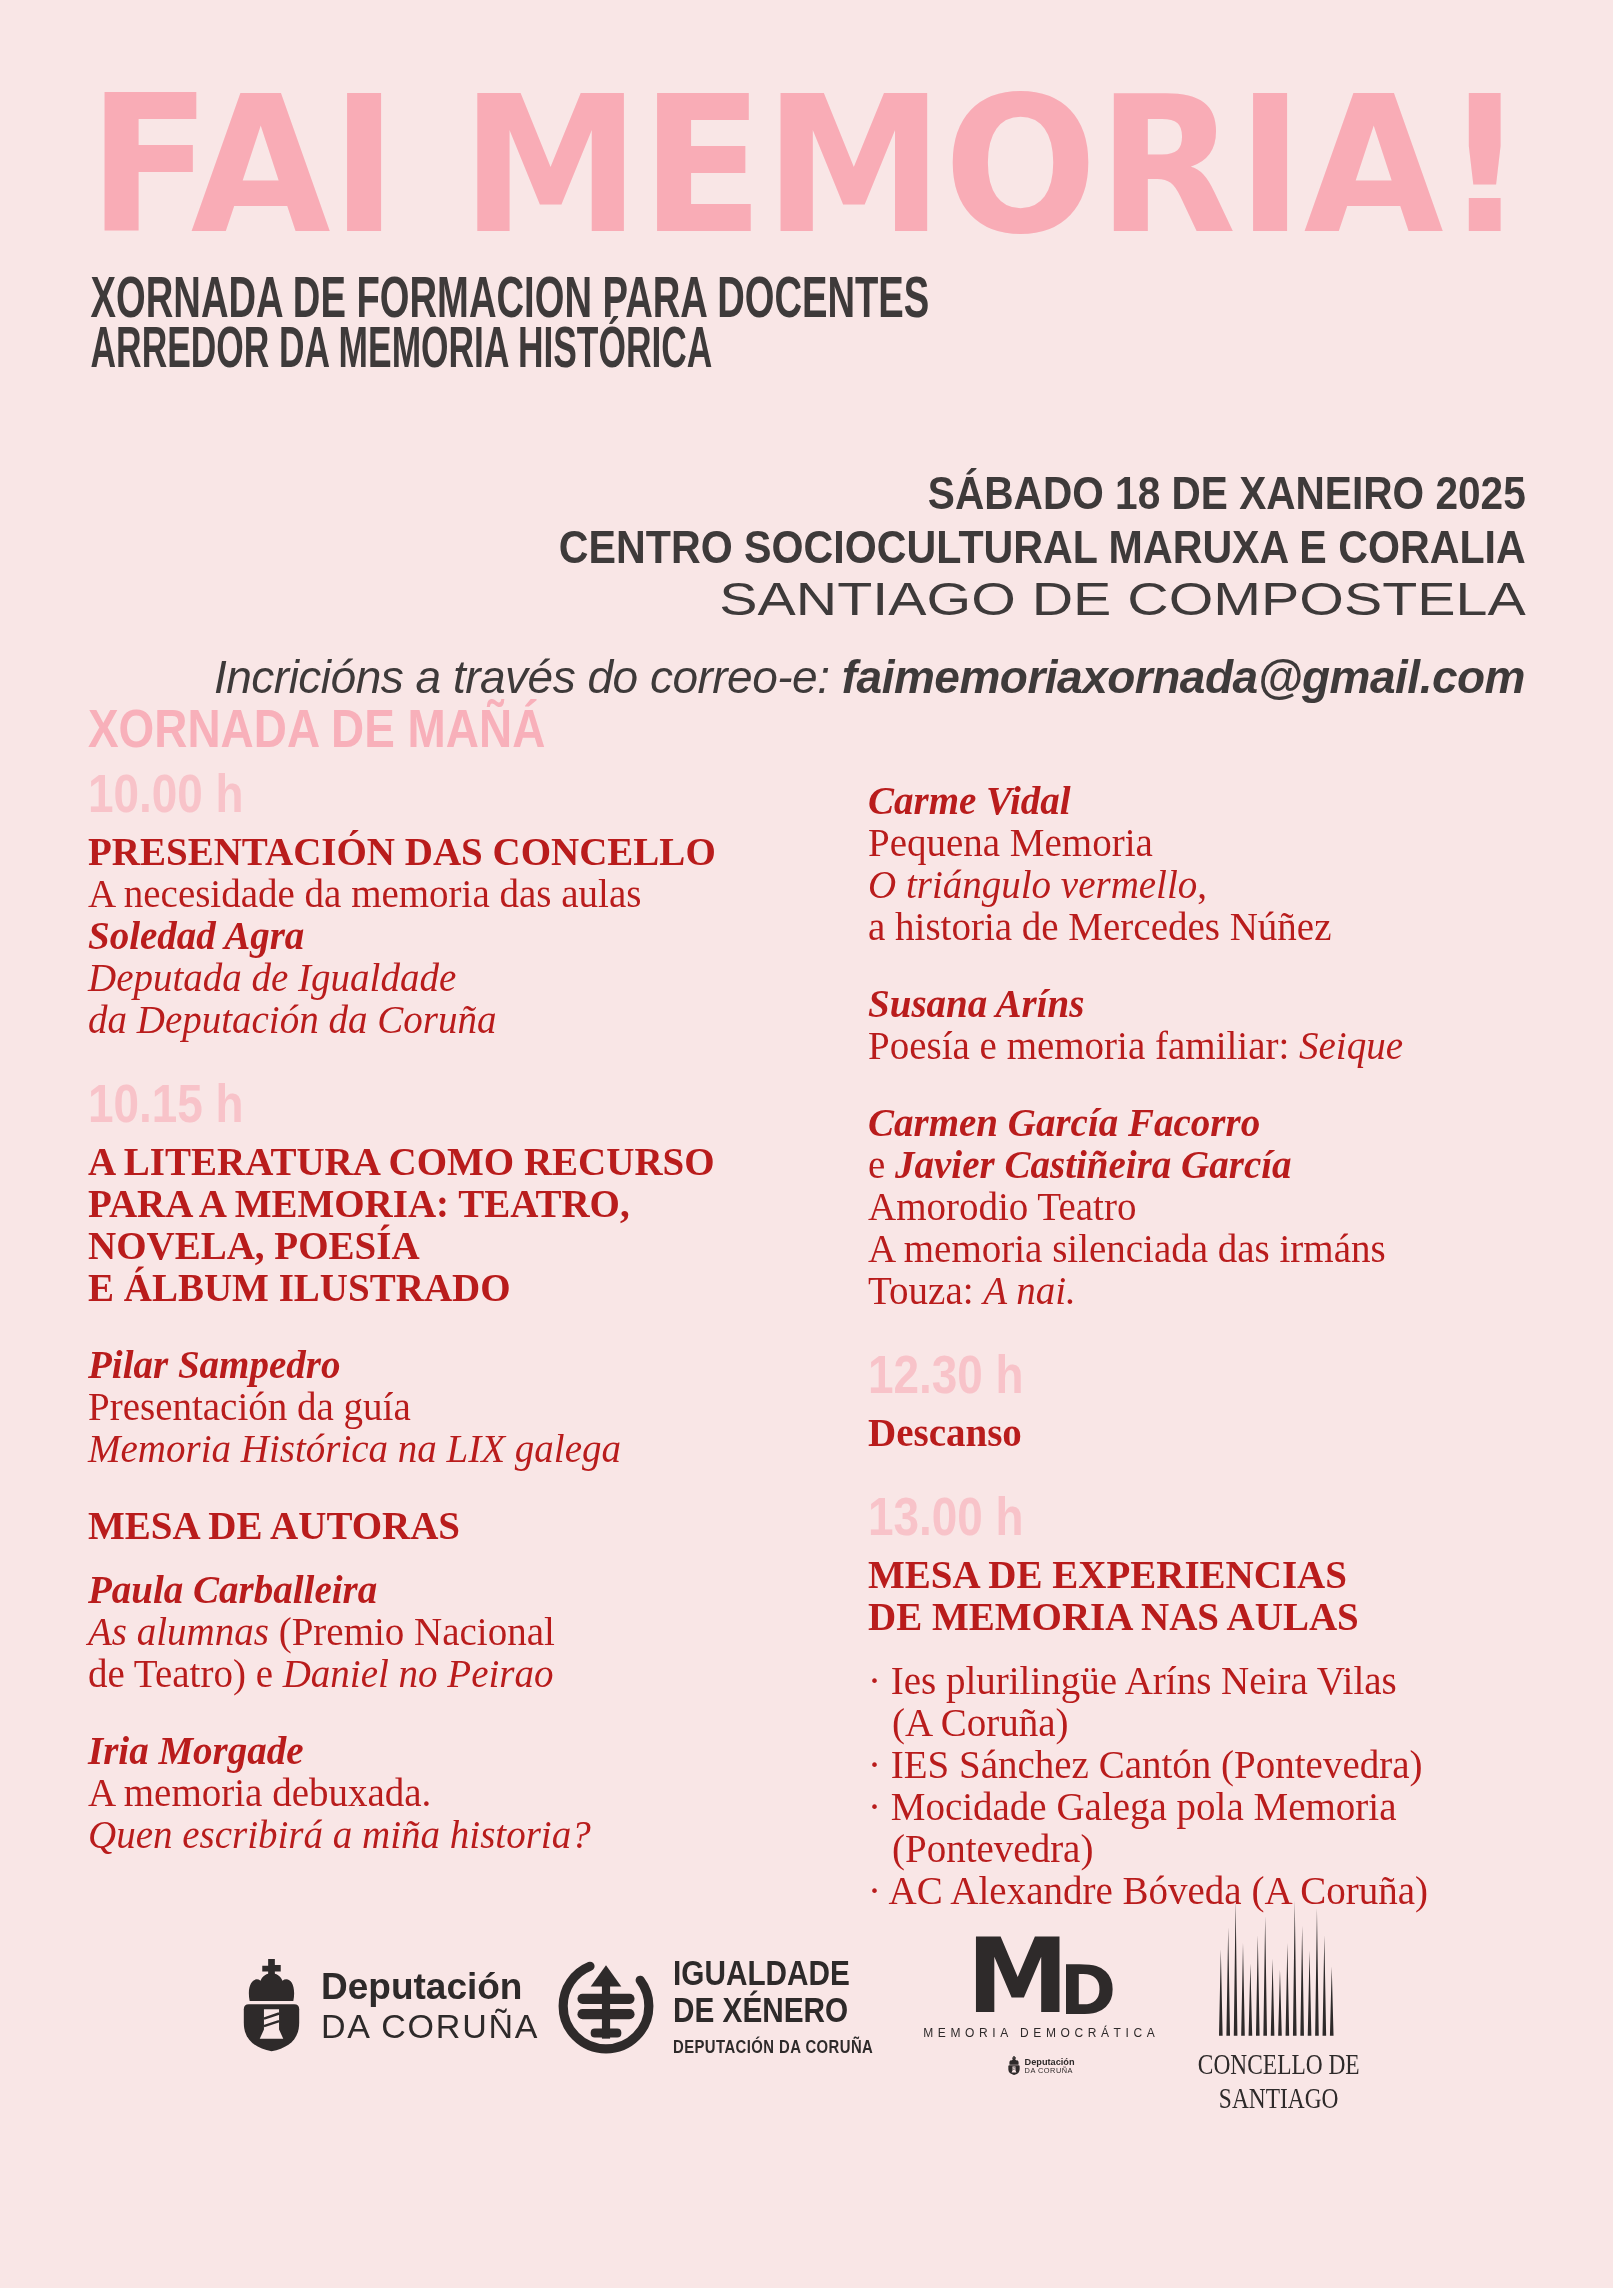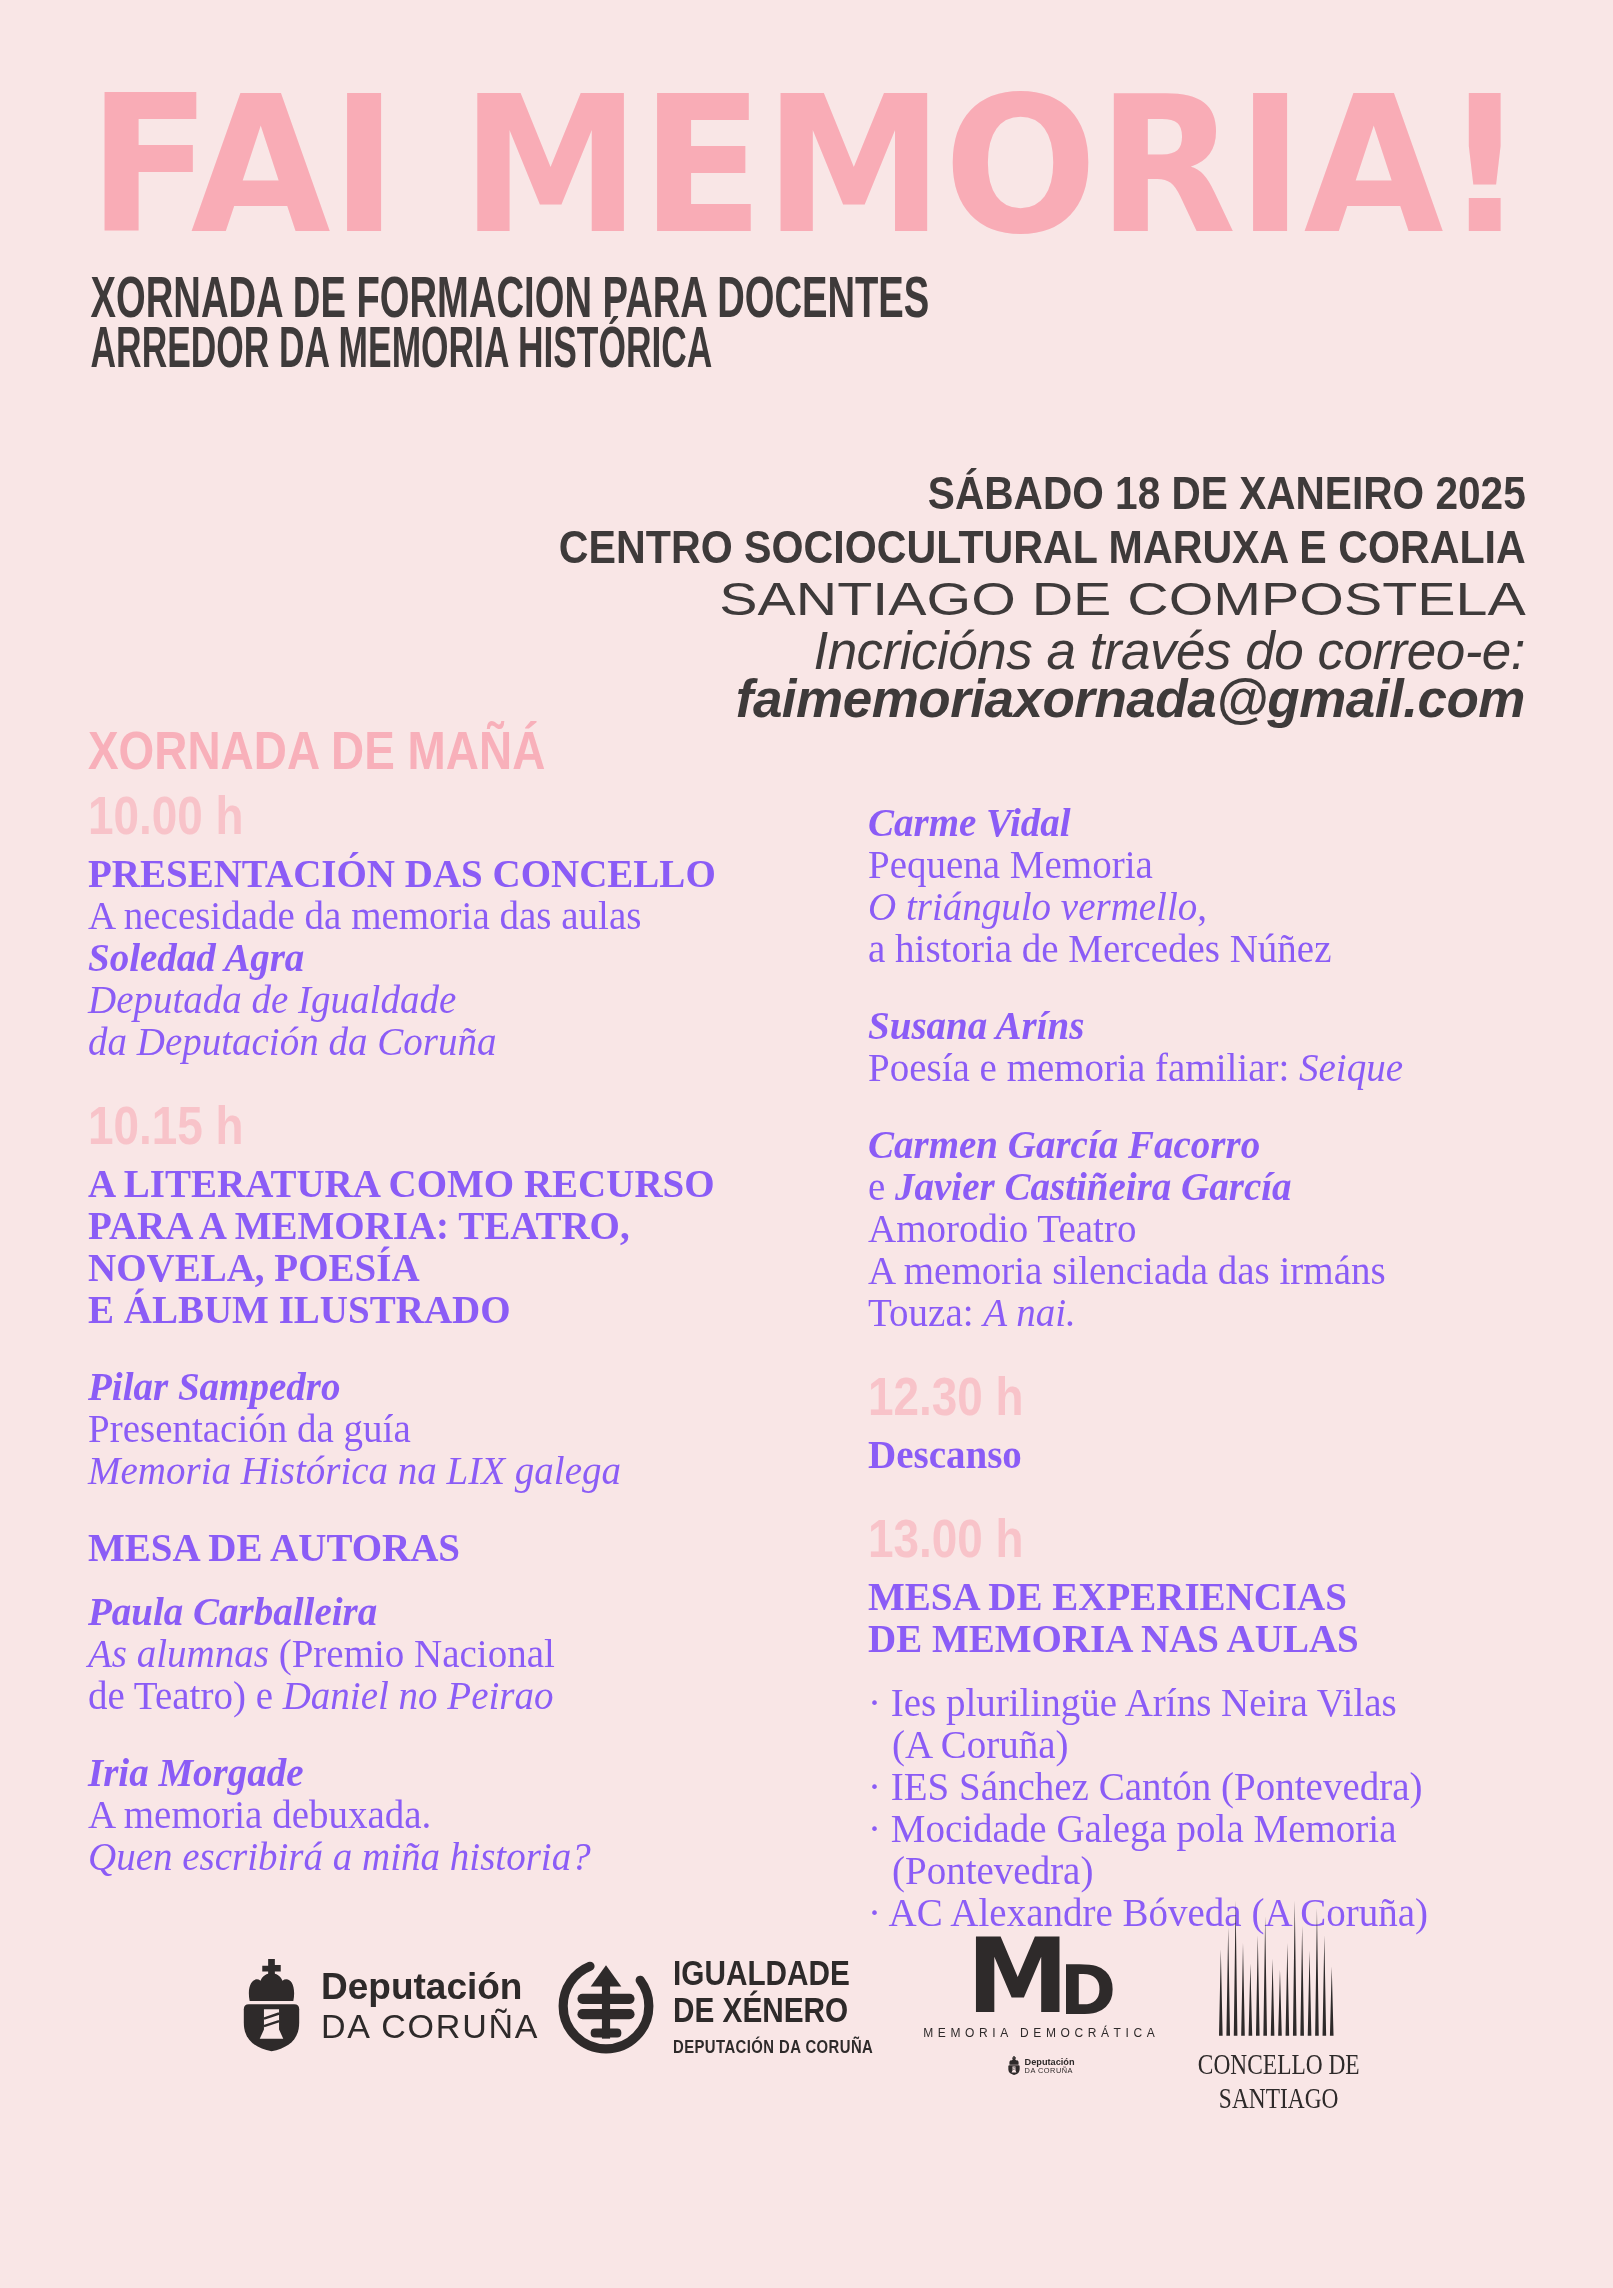--- a/index.html
+++ b/index.html
@@ -13,24 +13,24 @@
     overflow:hidden;
   }
   .content{padding:0 88px;}
 
   
   .title-svg{display:block;margin-top:85px;}
   .subtitle-svg{display:block;margin-top:33px;}
   .date-svg{display:block;margin-top:89px;}
 
   .registration{
-    margin-top:5px;
+    margin-top:31px;
     text-align:right;
     font-style:italic;
-    font-size:53px;
+    font-size:46px;
     line-height:48px;
     color:#3e3a3a;
     letter-spacing:-0.5px;
   }
   .registration .email{font-weight:700;}
 
   
   .columns{
     display:grid;
     grid-template-columns:692px 658px;
@@ -56,21 +56,21 @@
     color:#f8c3c9;
     font-family:"Liberation Sans",sans-serif;
     font-weight:700;
     font-size:54px;line-height:54px;
     margin:0 0 11px 0;
   }
 
   .line{
     font-family:"Liberation Serif",serif;
     font-size:39px;line-height:42px;
-    color:#8b5cf6;
+    color:#b91c1c;
     white-space:nowrap;
   }
   .line.ind{padding-left:24px;}
   .seg.i{font-style:italic;}
   .seg.bi{font-style:italic;font-weight:700;}
   .seg.bc{font-weight:700;}
 
   
   .footer{
     position:absolute;left:0;right:0;bottom:78px;height:240px;

